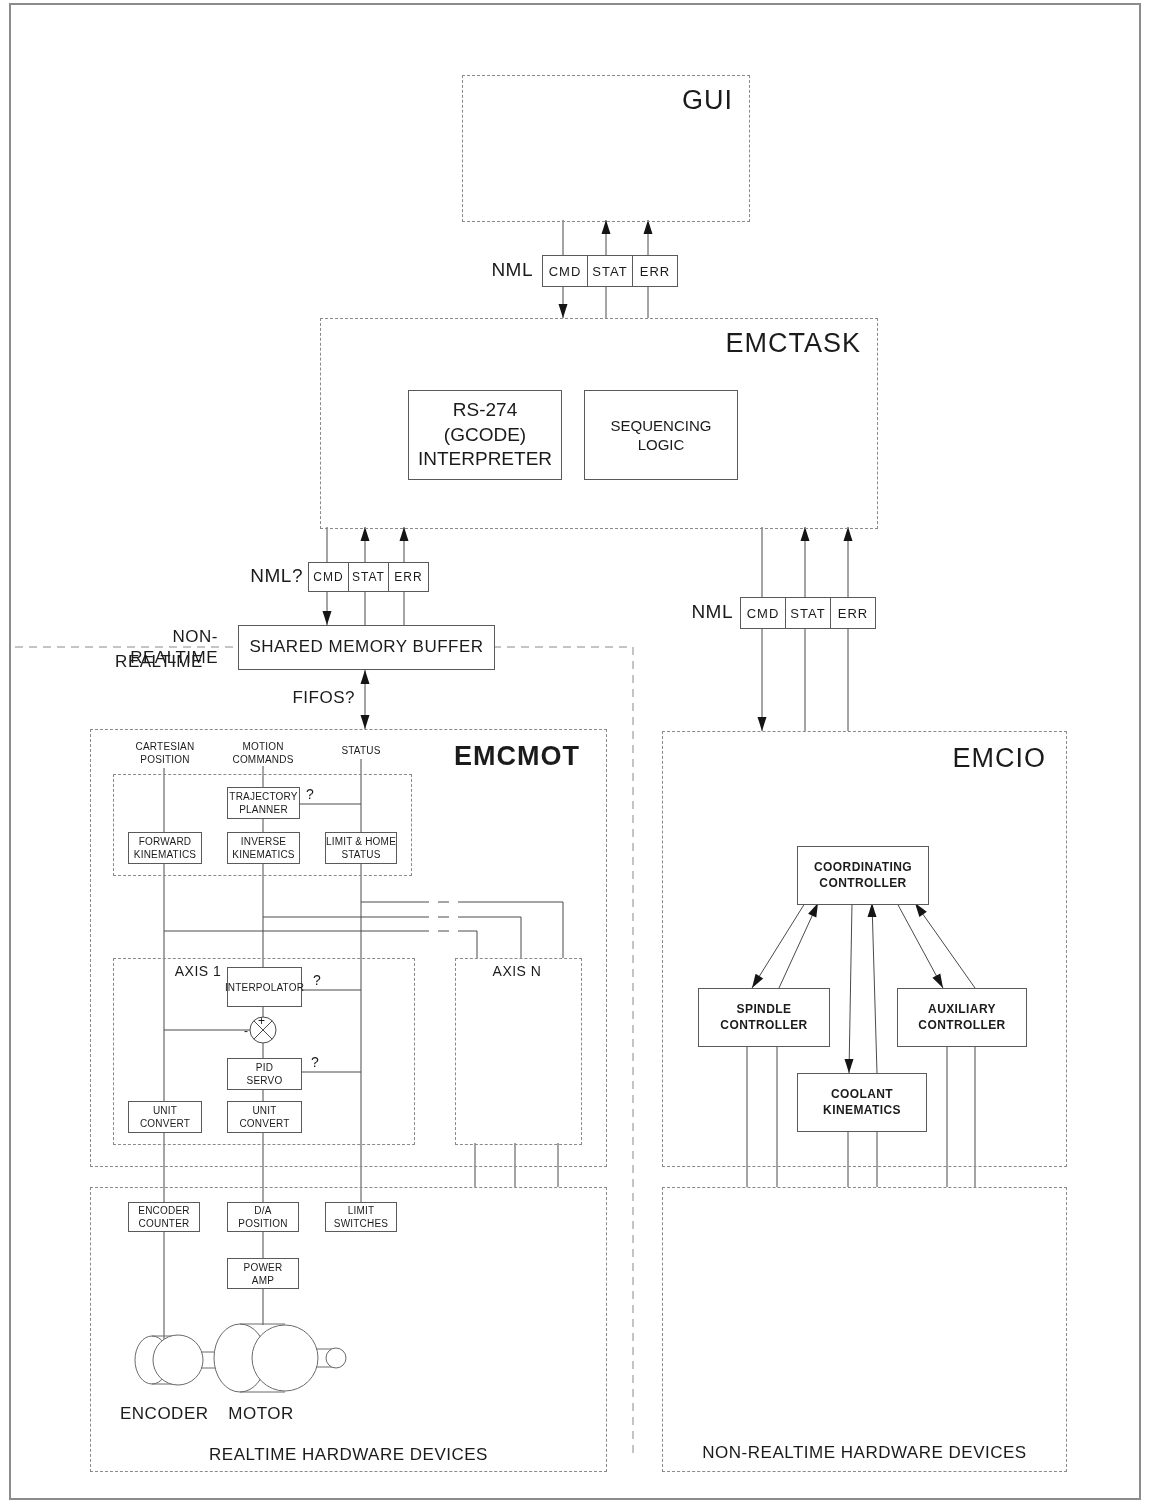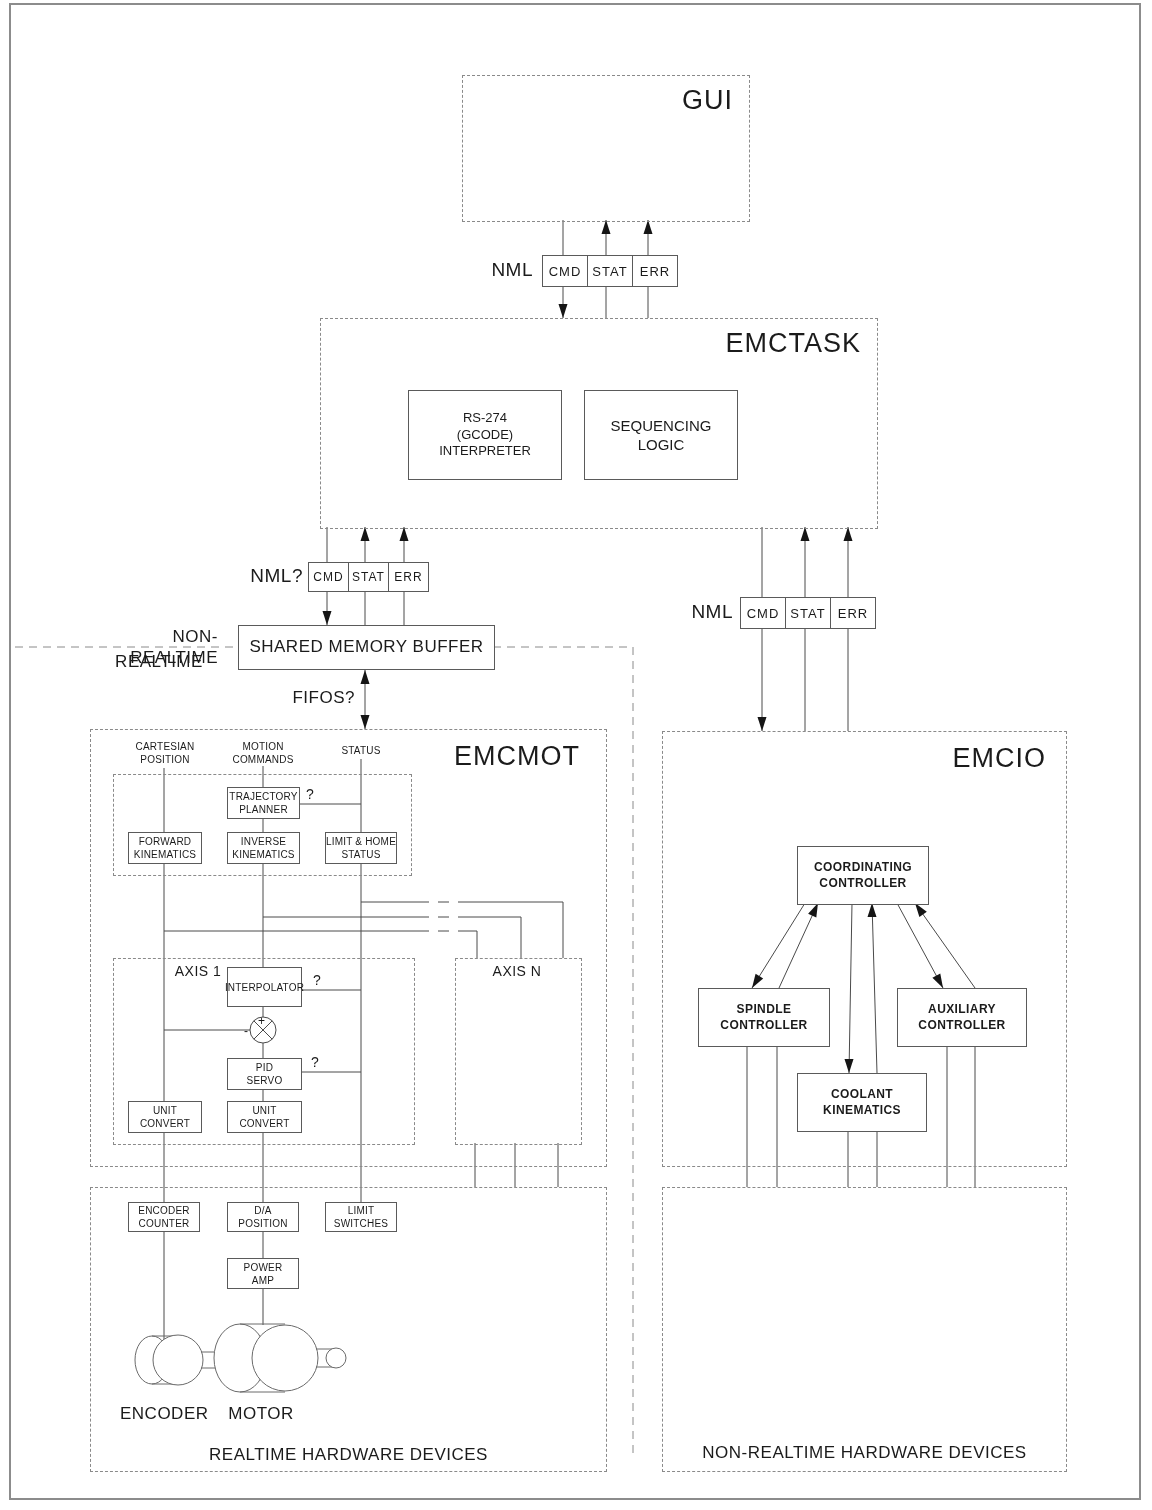--- a/index.html
+++ b/index.html
@@ -128,21 +128,21 @@
   <div class="lbl nmlbl tr" style="left:483px; top:258px; width:50px;">NML</div>
   <div class="nml-cells cells-lg" style="left:542px; top:255px;">
     <div class="cell">CMD</div>
     <div class="cell">STAT</div>
     <div class="cell">ERR</div>
   </div>
 
   <div class="dbox" style="left:320px; top:318px; width:556px; height:209px;">
     <div class="lbl big" style="right:16px; top:8px;">EMCTASK</div>
   </div>
-  <div class="sbox" style="left:408px; top:390px; width:152px; height:88px; font-size:13px;">RS-274
+  <div class="sbox" style="left:408px; top:390px; width:152px; height:88px; font-size:19px;">RS-274
 (GCODE)
 INTERPRETER</div>
   <div class="sbox" style="left:584px; top:390px; width:152px; height:88px; font-size:15px;">SEQUENCING
 LOGIC</div>
 
   <div class="lbl nmlbl tr" style="left:246px; top:564px; width:57px;">NML?</div>
   <div class="nml-cells cells-sm" style="left:308px; top:562px;">
     <div class="cell">CMD</div>
     <div class="cell">STAT</div>
     <div class="cell">ERR</div>
@@ -155,21 +155,21 @@
     <div class="cell">ERR</div>
   </div>
 
   <div class="lbl med tr" style="left:93px; top:626px; width:125px;">NON-REALTIME</div>
   <div class="lbl med tc" style="left:113px; top:651px; width:92px;">REALTIME</div>
 
   <div class="sbox med" style="left:238px; top:625px; width:255px; height:43px;">SHARED MEMORY BUFFER</div>
 
   <div class="lbl med tr" style="left:291px; top:687px; width:64px;">FIFOS?</div>
 
-  <div class="dbox" style="left:90px; top:729px; width:515px; height:436px;">
+  <div class="dbox" style="left:90px; top:729px; width:515px; height:436px;font-weight:bold;">
     <div class="lbl big" style="right:26px; top:10px;">EMCMOT</div>
   </div>
   <div class="lbl tiny tc" style="left:130px; top:741px; width:70px;">CARTESIAN
 POSITION</div>
   <div class="lbl tiny tc" style="left:228px; top:741px; width:70px;">MOTION
 COMMANDS</div>
   <div class="lbl tiny tc" style="left:338px; top:745px; width:46px;">STATUS</div>
 
   <div class="dbox" style="left:113px; top:774px; width:297px; height:100px;"></div>
   <div class="sbox tiny" style="left:227px; top:787px; width:71px; height:30px;">TRAJECTORY

